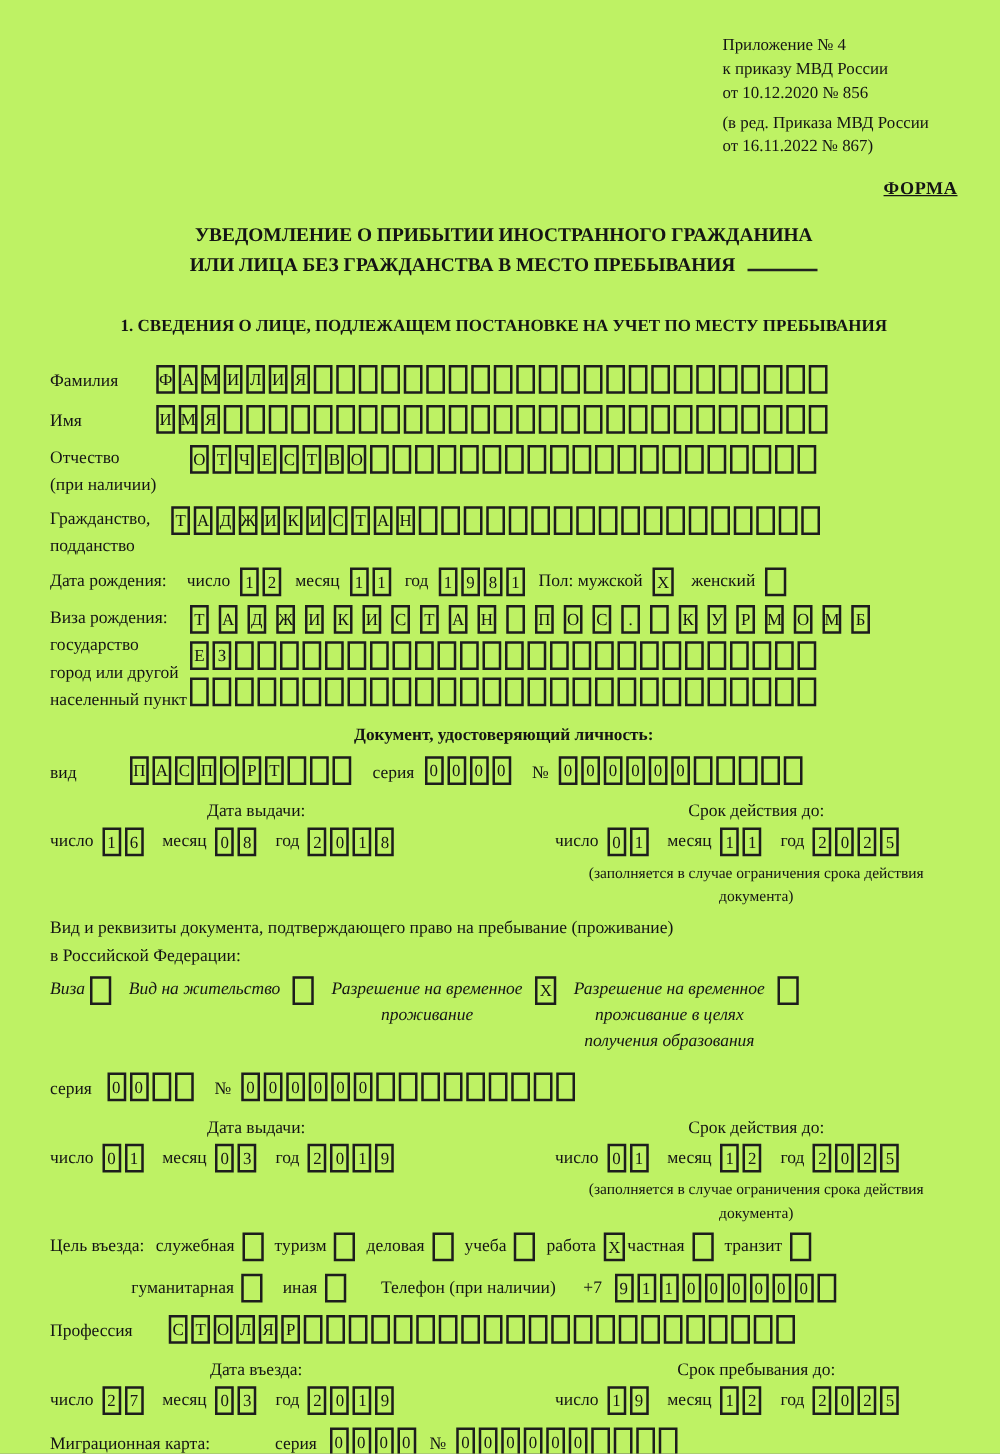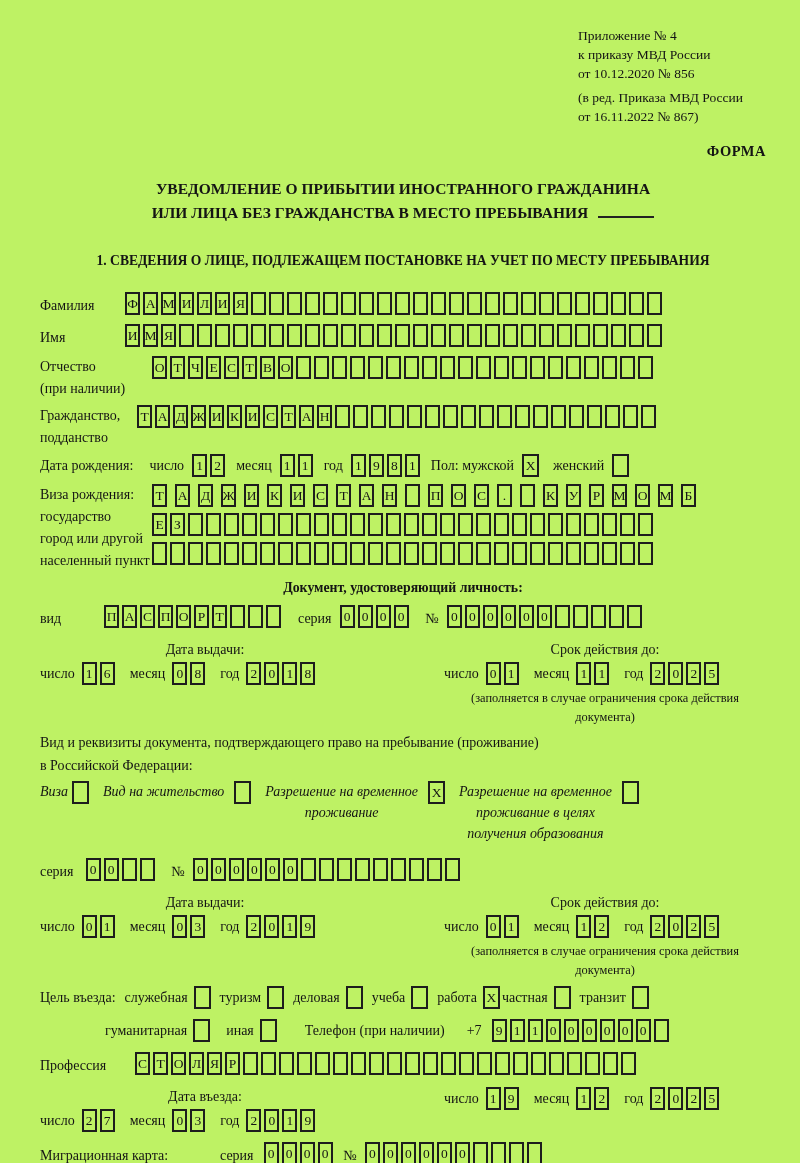--- a/index.html
+++ b/index.html
@@ -6,21 +6,21 @@
   body { margin:0; background:#888; }
   .page {
     width:800px; height:1163px; margin:0 auto; background:#bef264;
     padding:26px 34px 0 40px; overflow:hidden;
     font-family:"Liberation Serif","DejaVu Serif",serif;
     color:#141414; font-size:14px; line-height:19px;
   }
   
   .hdr { margin-left:auto; width:188px; font-size:13.5px; }
   .hdr .gap { height:5px; }
-  .forma { text-align:right; font-weight:bold; font-size:14.5px; margin-top:16px; letter-spacing:.5px; }
+  .forma { text-align:right; font-weight:bold; font-size:14.5px; margin-top:16px; letter-spacing:.5px;text-decoration:underline; }
   
   .title { text-align:center; font-weight:bold; font-size:15.5px; line-height:24px; margin-top:16px; }
   .blank { display:inline-block; width:56px; border-bottom:2px solid #222; height:14px; margin-left:10px; }
   .sec1 { text-align:center; font-weight:bold; font-size:13.6px; margin-top:26px; margin-bottom:22px; }
   
   .boxes { display:flex; flex-wrap:nowrap; }
   .box { flex:0 0 auto; width:15px; height:23px; border:2px solid #1d1d1d; margin-right:3px;
          display:flex; align-items:center; justify-content:center; font-size:13.5px; }
   .boxes.spread .box { margin-right:8px; }
   .cbx { flex:0 0 auto; display:inline-flex; width:17px; height:23px; border:2px solid #1d1d1d;
@@ -652,20 +652,21 @@
         <span class="t2">год</span>
         <div class="boxes">
             <div class="box">2</div>
             <div class="box">0</div>
             <div class="box">1</div>
             <div class="box">9</div>
           </div>
       </div>
     </div>
     <div class="dcol-r">
+      <div class="dtitle">Срок пребывания до:</div>
       <div class="dline">
         <span class="t">число</span>
         <div class="boxes">
             <div class="box">1</div>
             <div class="box">9</div>
           </div>
         <span class="t2">месяц</span>
         <div class="boxes">
             <div class="box">1</div>
             <div class="box">2</div>

